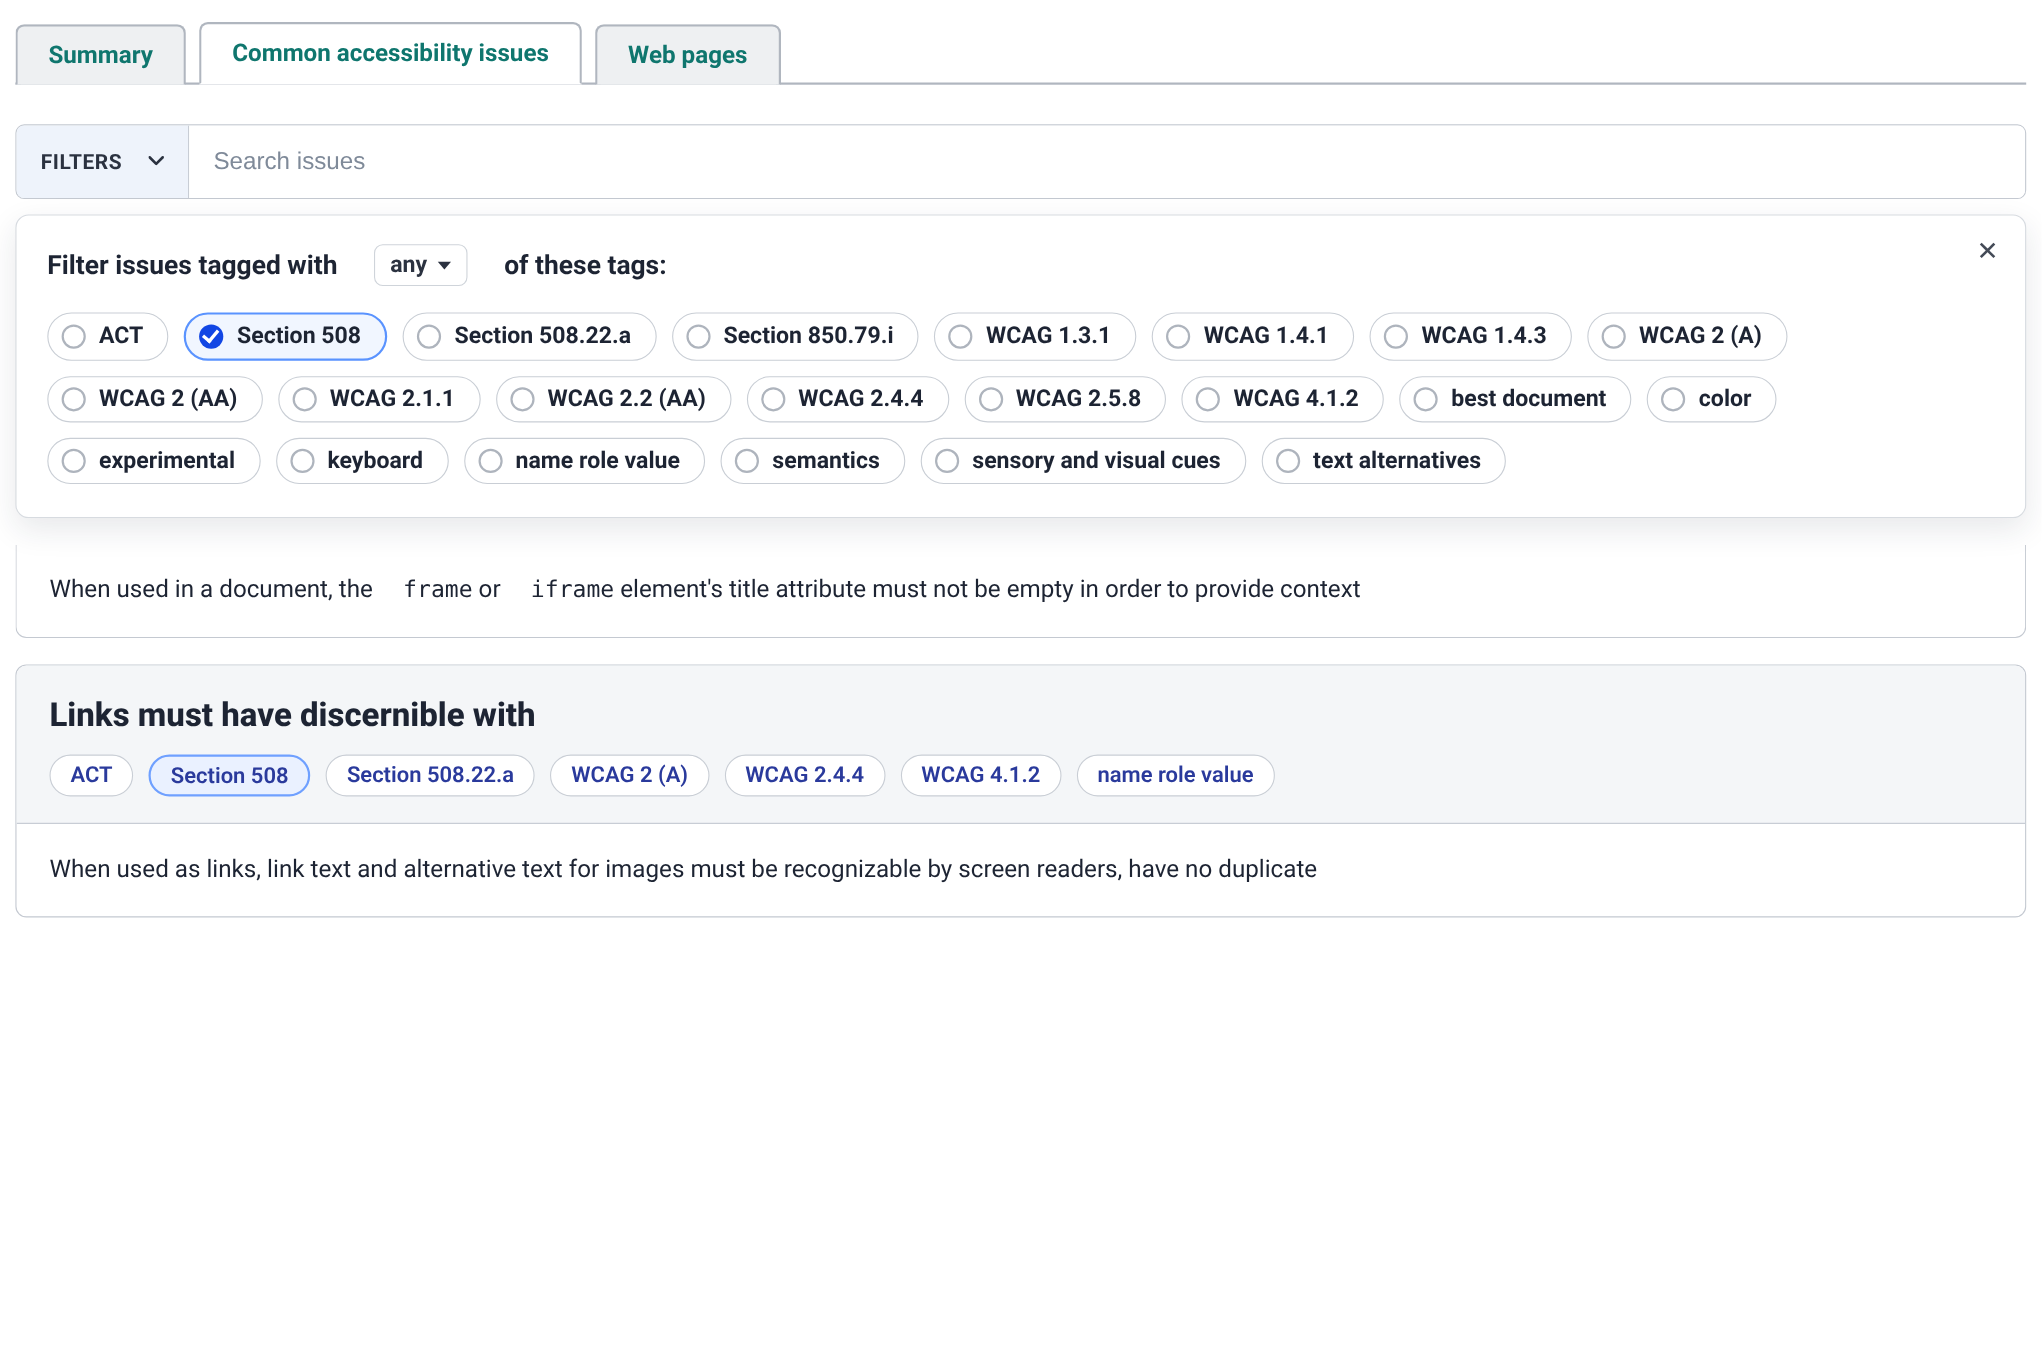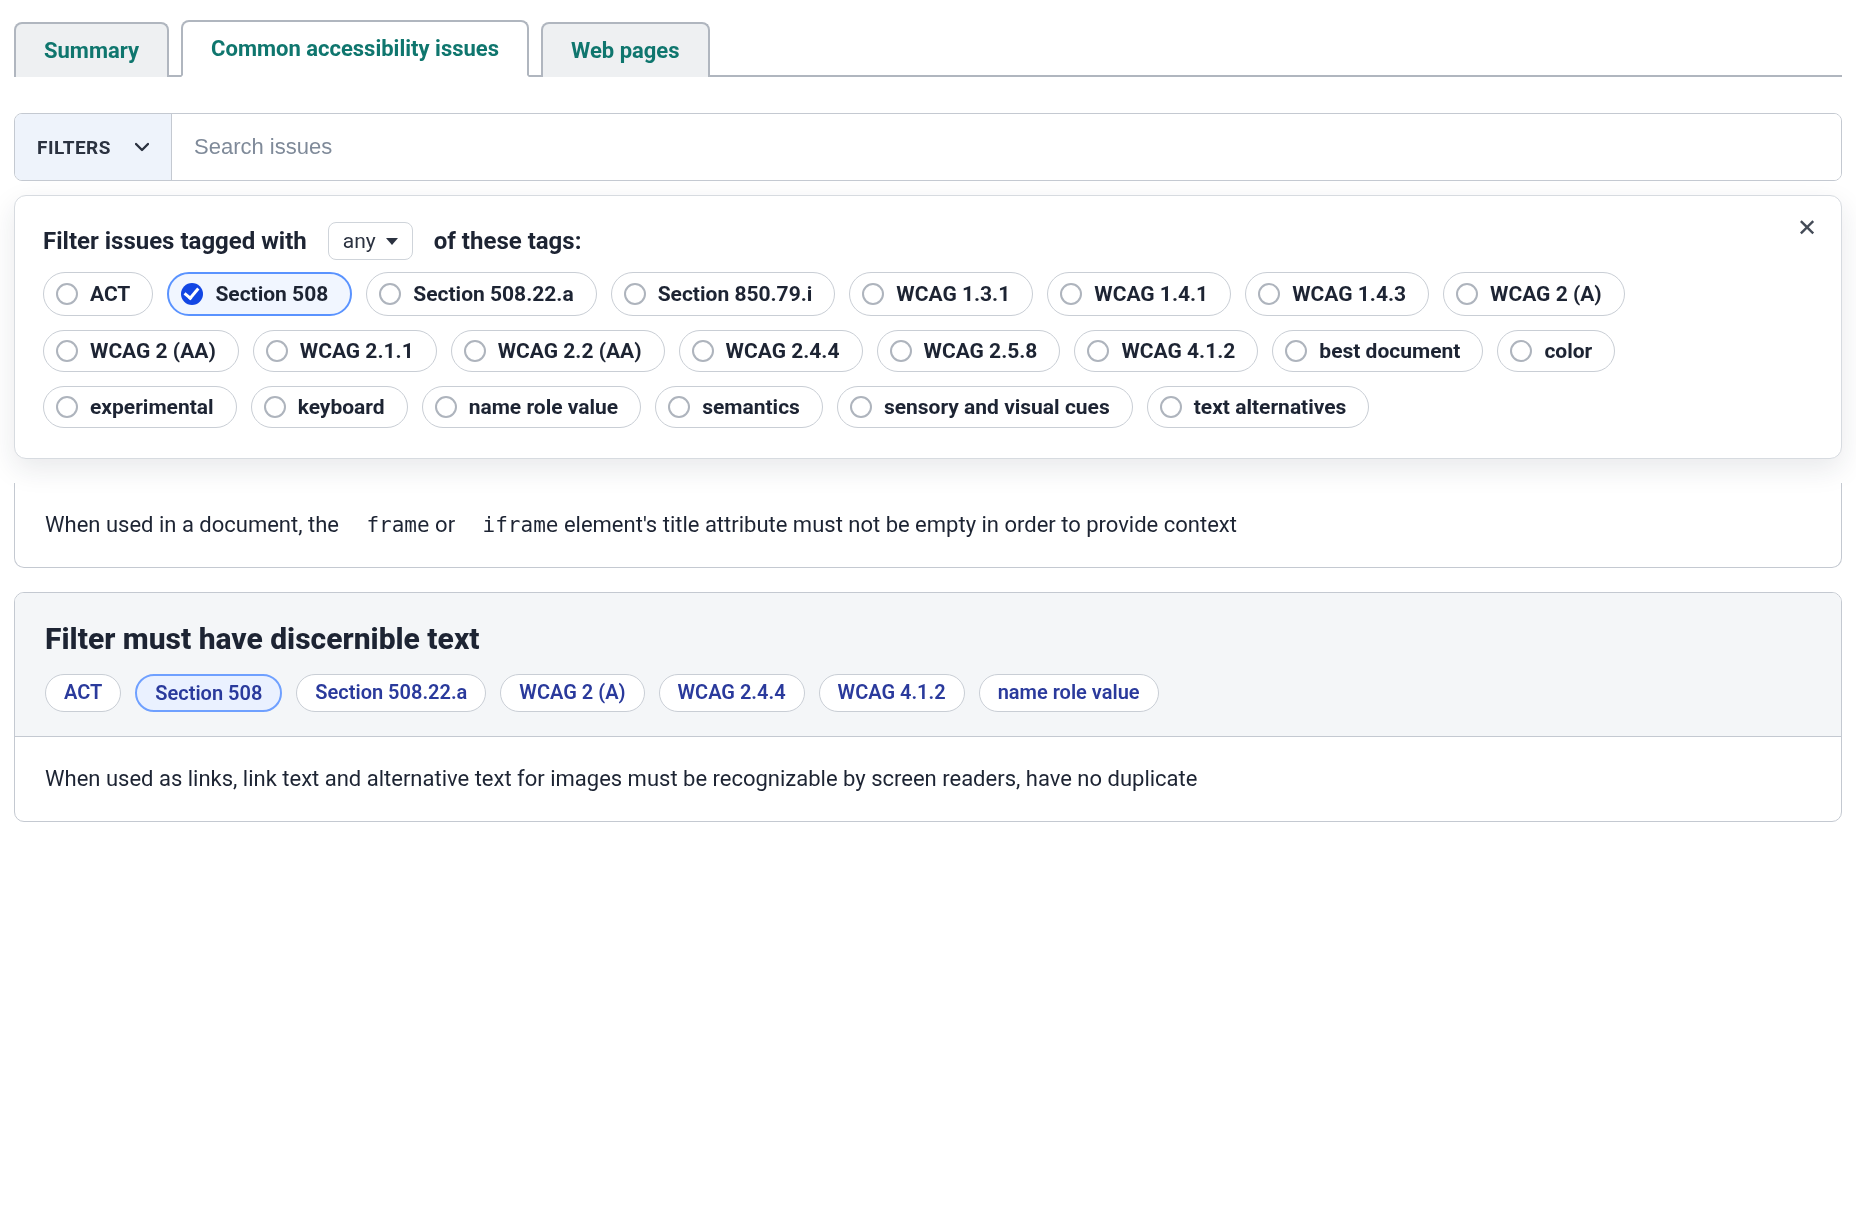--- a/index.html
+++ b/index.html
@@ -85,35 +85,35 @@
     position: absolute;
     top: 20px; right: 24px;
     font-size: 24px;
     color: #444b57;
     cursor: pointer;
     line-height: 1;
   }
   .panel-header {
     display: flex;
     align-items: center;
-    gap: 21px;
+    gap: 33px;
     font-size: 24px;
     font-weight: 700;
     color: #1d2433;
-    margin-bottom: 12px;
+    margin-bottom: 24px;
   }
   .any-dd {
     display: inline-flex;
     align-items: center;
     gap: 10px;
     border: 1.5px solid #cfd4da;
     border-radius: 8px;
     padding: 6px 14px;
     font-size: 21px;
-    font-weight: 400;
+    font-weight: 700;
     cursor: pointer;
     color: #2b3240;
     background: #fff;
   }
   .any-dd .caret {
     width: 0; height: 0;
     border-left: 6px solid transparent;
     border-right: 6px solid transparent;
     border-top: 7px solid #2b3240;
   }
@@ -332,21 +332,21 @@
       </div>
     </div>
 </div>
 
 <div id="issues">
     <div class="issue-card peek">
       <div class="issue-body"><span>When used in a document, the </span><code>frame</code><span> or </span><code>iframe</code><span> element's title attribute must not be empty in order to provide context</span></div>
     </div>
     <div class="issue-card">
       <div class="issue-head">
-        <div class="issue-title">Filter must have discernible text</div>
+        <div class="issue-title">Links must have discernible with</div>
         <div class="issue-tags">
           <span class="issue-tag">ACT</span>
           <span class="issue-tag active">Section 508</span>
           <span class="issue-tag">Section 508.22.a</span>
           <span class="issue-tag">WCAG 2 (A)</span>
           <span class="issue-tag">WCAG 2.4.4</span>
           <span class="issue-tag">WCAG 4.1.2</span>
           <span class="issue-tag">name role value</span>
         </div>
       </div>

